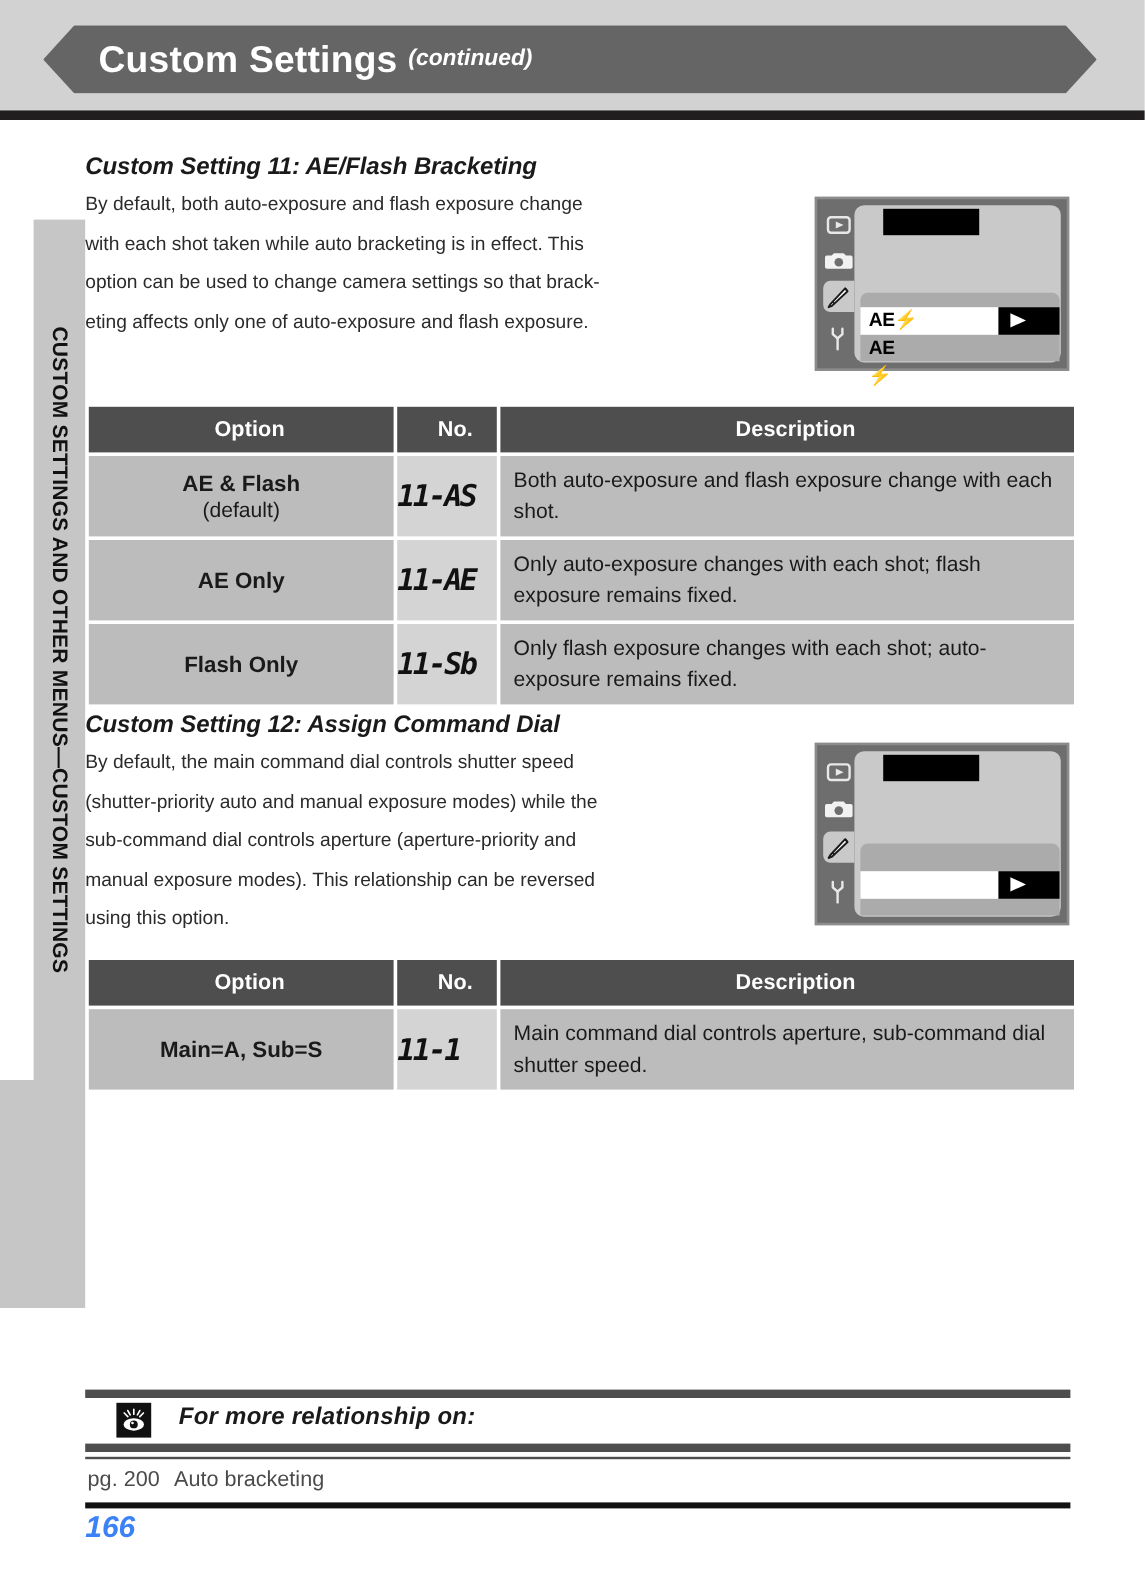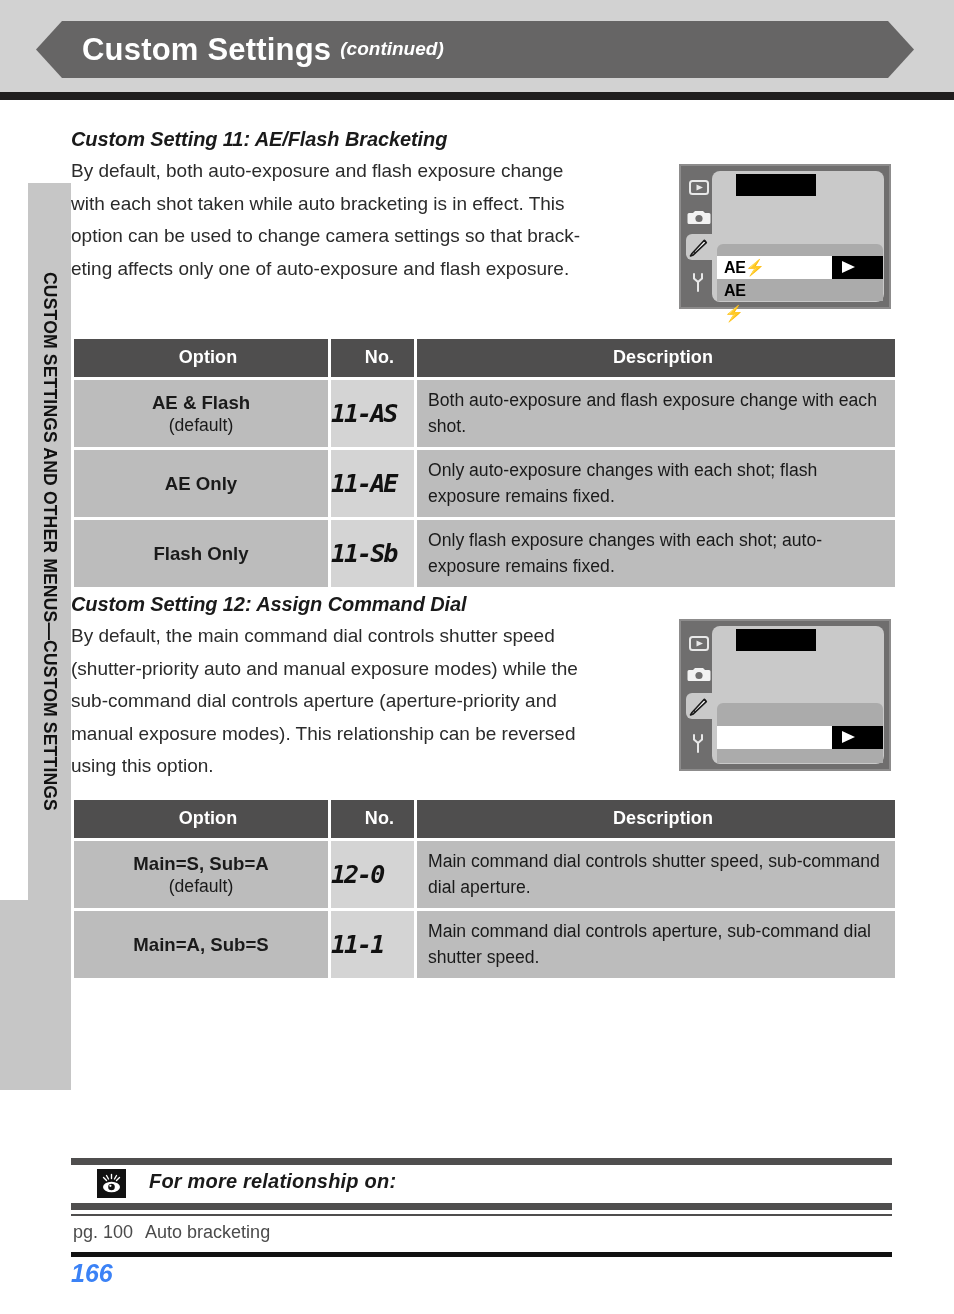--- a/index.html
+++ b/index.html
@@ -94,21 +94,21 @@
     position: absolute;
     font-size: 20px;
     font-style: italic;
     font-weight: bold;
     color: #1a1a1a;
     letter-spacing: -0.1px;
     white-space: nowrap;
   }
   .body-par {
     position: absolute;
-    font-size: 19px;
+    font-size: 16px;
     color: #2b2b2b;
     line-height: 32.5px;
     text-align: justify;
     text-justify: inter-word;
   }
   .body-par > div { white-space: nowrap; }
 
   
   .lcd {
     position: absolute;
@@ -476,30 +476,20 @@
   <thead>
     <tr>
       <th>Option</th>
       <th>No.</th>
       <th>Description</th>
     </tr>
   </thead>
   <tbody>
     <tr>
       <td class="c-option">
-        <span class="opt-name">Main=S, Sub=A</span>
-        <span class="opt-default">(default)</span>
-      </td>
-      <td class="c-no">
-        <span class="lcd-code">12-0</span>
-      </td>
-      <td class="c-desc">Main command dial controls shutter speed, sub-command dial aperture.</td>
-    </tr>
-    <tr>
-      <td class="c-option">
         <span class="opt-name">Main=A, Sub=S</span>
       </td>
       <td class="c-no">
         <span class="lcd-code">11-1</span>
       </td>
       <td class="c-desc">Main command dial controls aperture, sub-command dial shutter speed.</td>
     </tr>
   </tbody>
 </table>
 
@@ -509,16 +499,16 @@
     <path d="M14.5 5.5v4M9.5 6.5l2 3.5M19.5 6.5l-2 3.5M6.5 8.5l3 3M22.5 8.5l-3 3" stroke="#ffffff" stroke-width="1.4" stroke-linecap="round"></path>
     <ellipse cx="14.5" cy="18" rx="8.5" ry="5.2" fill="#ffffff"></ellipse>
     <circle cx="14.5" cy="18" r="3.3" fill="#111111"></circle>
     <circle cx="13.4" cy="16.8" r="1.1" fill="#ffffff"></circle>
   </svg>
 </div>
 <div id="footer-heading">For more relationship on:</div>
 <div id="footer-rule-mid"></div>
 <div id="footer-rule-thin"></div>
 <div id="footer-ref">
-  <span class="pg">pg. 100</span><span>Auto bracketing</span>
+  <span class="pg">pg. 200</span><span>Auto bracketing</span>
 </div>
 <div id="footer-rule-bottom"></div>
 <div id="page-number">166</div>
 
 </body></html>

